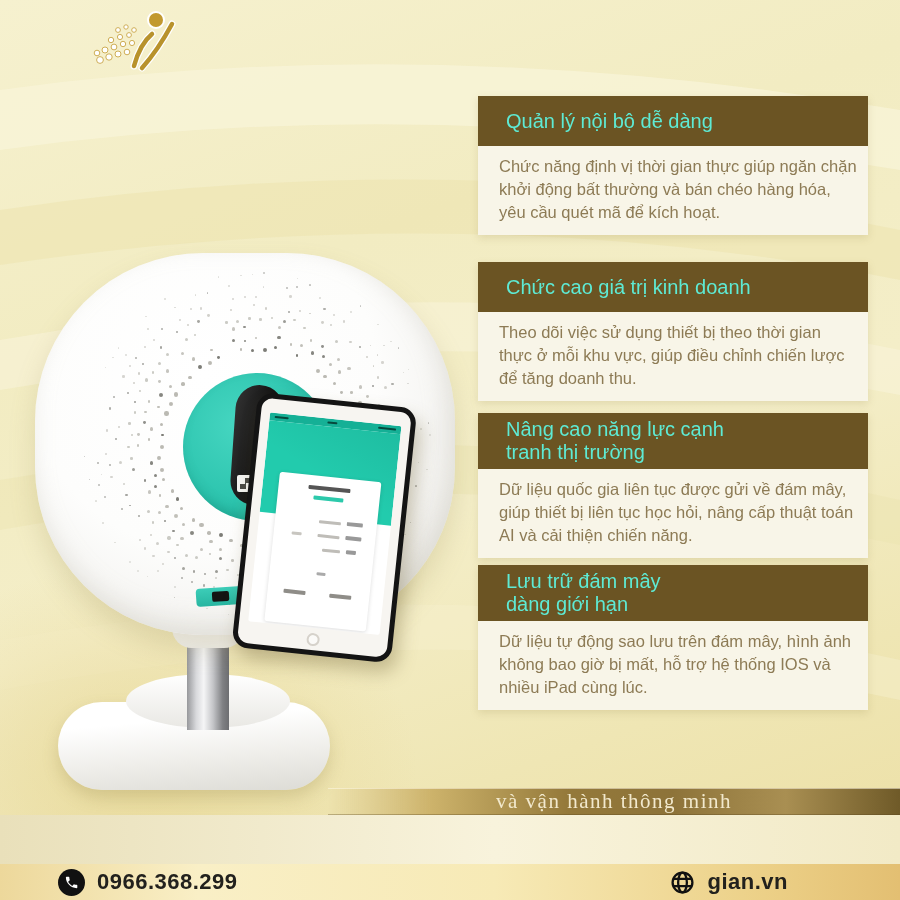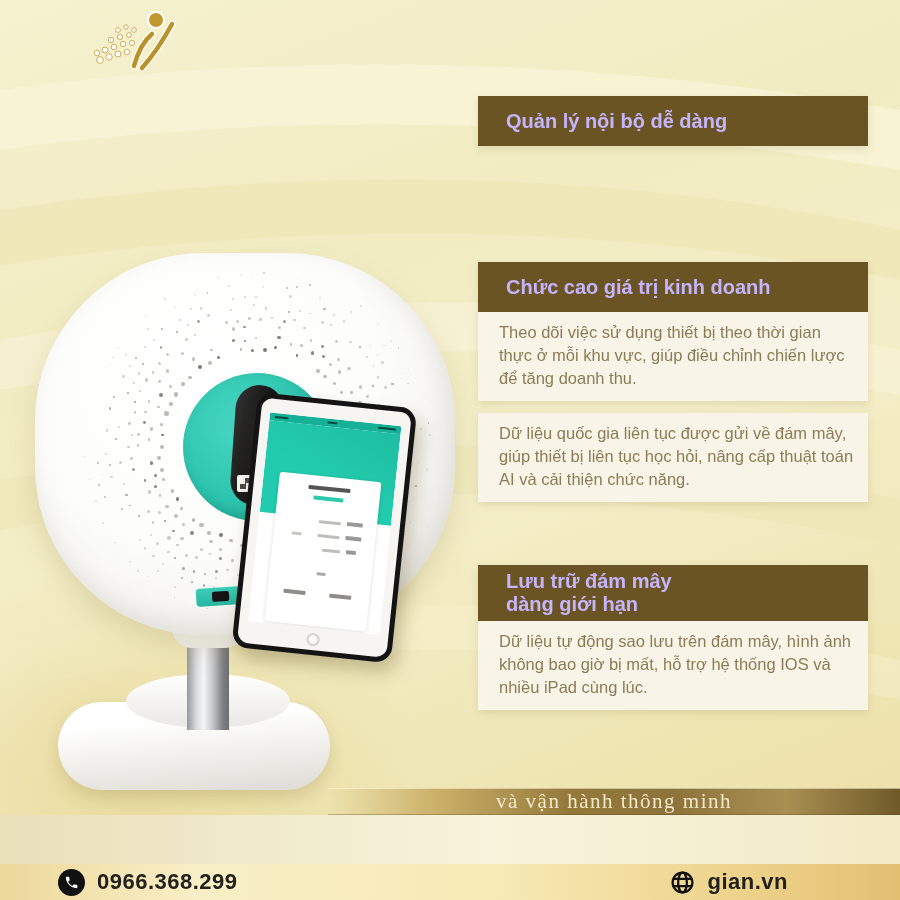--- a/index.html
+++ b/index.html
@@ -63,21 +63,21 @@
   .scr-teal::after{content:"";position:absolute;left:0;top:0;width:100%;height:100%;
     background:linear-gradient(205deg,rgba(0,70,60,.10),rgba(0,70,60,0) 55%);}
   .scr-card{position:absolute;left:16px;top:58px;width:102px;height:150px;background:#fff;border-radius:3px;
     box-shadow:0 1px 4px rgba(0,0,0,.14);}
   .scr-card i{position:absolute;display:block;border-radius:1px;}
   .home-btn{position:absolute;left:50%;bottom:4px;width:13px;height:13px;margin-left:-6.5px;border-radius:50%;
     border:2px solid #d6d2cb;background:#fbfaf8;}
 
   
   .feature{position:absolute;left:478px;width:390px;z-index:7;box-shadow:0 3px 8px rgba(140,120,60,.18);}
-  .feature-header{background:#6b5423;color:#c4b5fd;font-weight:bold;font-size:20px;line-height:1.15;
+  .feature-header{background:#6b5423;color:#5eead4;font-weight:normal;font-size:20px;line-height:1.15;
     min-height:50px;display:flex;align-items:center;padding:5px 12px 5px 28px;white-space:pre-line;}
   .feature-body{background:#f8f5e8;color:#8d7b55;font-size:16.5px;line-height:1.38;padding:9px 10px 12px 21px;}
 
   
   .tagline-main{position:absolute;left:350px;top:729px;width:550px;z-index:7;text-align:center;
     font-size:45px;font-weight:bold;letter-spacing:1px;color:#c5a048;
     text-shadow:-2px -2px 0 #fff,2px -2px 0 #fff,-2px 2px 0 #fff,2px 2px 0 #fff,0 -2px 0 #fff,0 2px 0 #fff,-2px 0 0 #fff,2px 0 0 #fff,3px 5px 5px rgba(120,90,20,.45);}
   .tagline-band{position:absolute;left:328px;top:788px;width:572px;height:27px;z-index:7;
     background:linear-gradient(90deg,rgba(214,190,120,0) 0%,#cdb36b 18%,#94793a 42%,#8d7339 60%,#a98f52 80%,#6f5a28 100%);
     border-top:1px solid rgba(255,250,230,.55);border-bottom:1px solid rgba(90,70,30,.35);
@@ -546,27 +546,30 @@
           </div>
 
         </div>
         <div class="home-btn"></div>
       </div>
     </div>
   </div>
 
   <div class="feature" style="top:96px;">
     <div class="feature-header">Quản lý nội bộ dễ dàng</div>
+    <div class="feature-body">Chức năng định vị thời gian thực giúp ngăn chặn khởi động bất thường và bán chéo hàng hóa, yêu cầu quét mã để kích hoạt.</div>
   </div>
   <div class="feature" style="top:262px;">
     <div class="feature-header">Chức cao giá trị kinh doanh</div>
     <div class="feature-body">Theo dõi việc sử dụng thiết bị theo thời gian thực ở mỗi khu vực, giúp điều chỉnh chiến lược để tăng doanh thu.</div>
   </div>
   <div class="feature" style="top:413px;">
-    <div class="feature-body">Dữ liệu quốc gia liên tục được gửi về đám mây, giúp thiết bị liên tục học hỏi, nâng cấp thuật toán AI và cải thiện chức năng.</div>
+    <div class="feature-header">Nâng cao năng lực cạnh
+tranh thị trường</div>
+    <div class="feature-body">Dữ liệu quốc gia liên tục được gửi về đám mây, giúp thiết bị liên tục học hỏi, nâng cấp thuật toán AI và cải thiện chiến năng.</div>
   </div>
   <div class="feature" style="top:565px;">
     <div class="feature-header">Lưu trữ đám mây
 dàng giới hạn</div>
     <div class="feature-body">Dữ liệu tự động sao lưu trên đám mây, hình ảnh không bao giờ bị mất, hỗ trợ hệ thống IOS và nhiều iPad cùng lúc.</div>
   </div>
 
   <div class="tagline-band">
     <span class="tagline-sub">và vận hành thông minh</span>
   </div>

